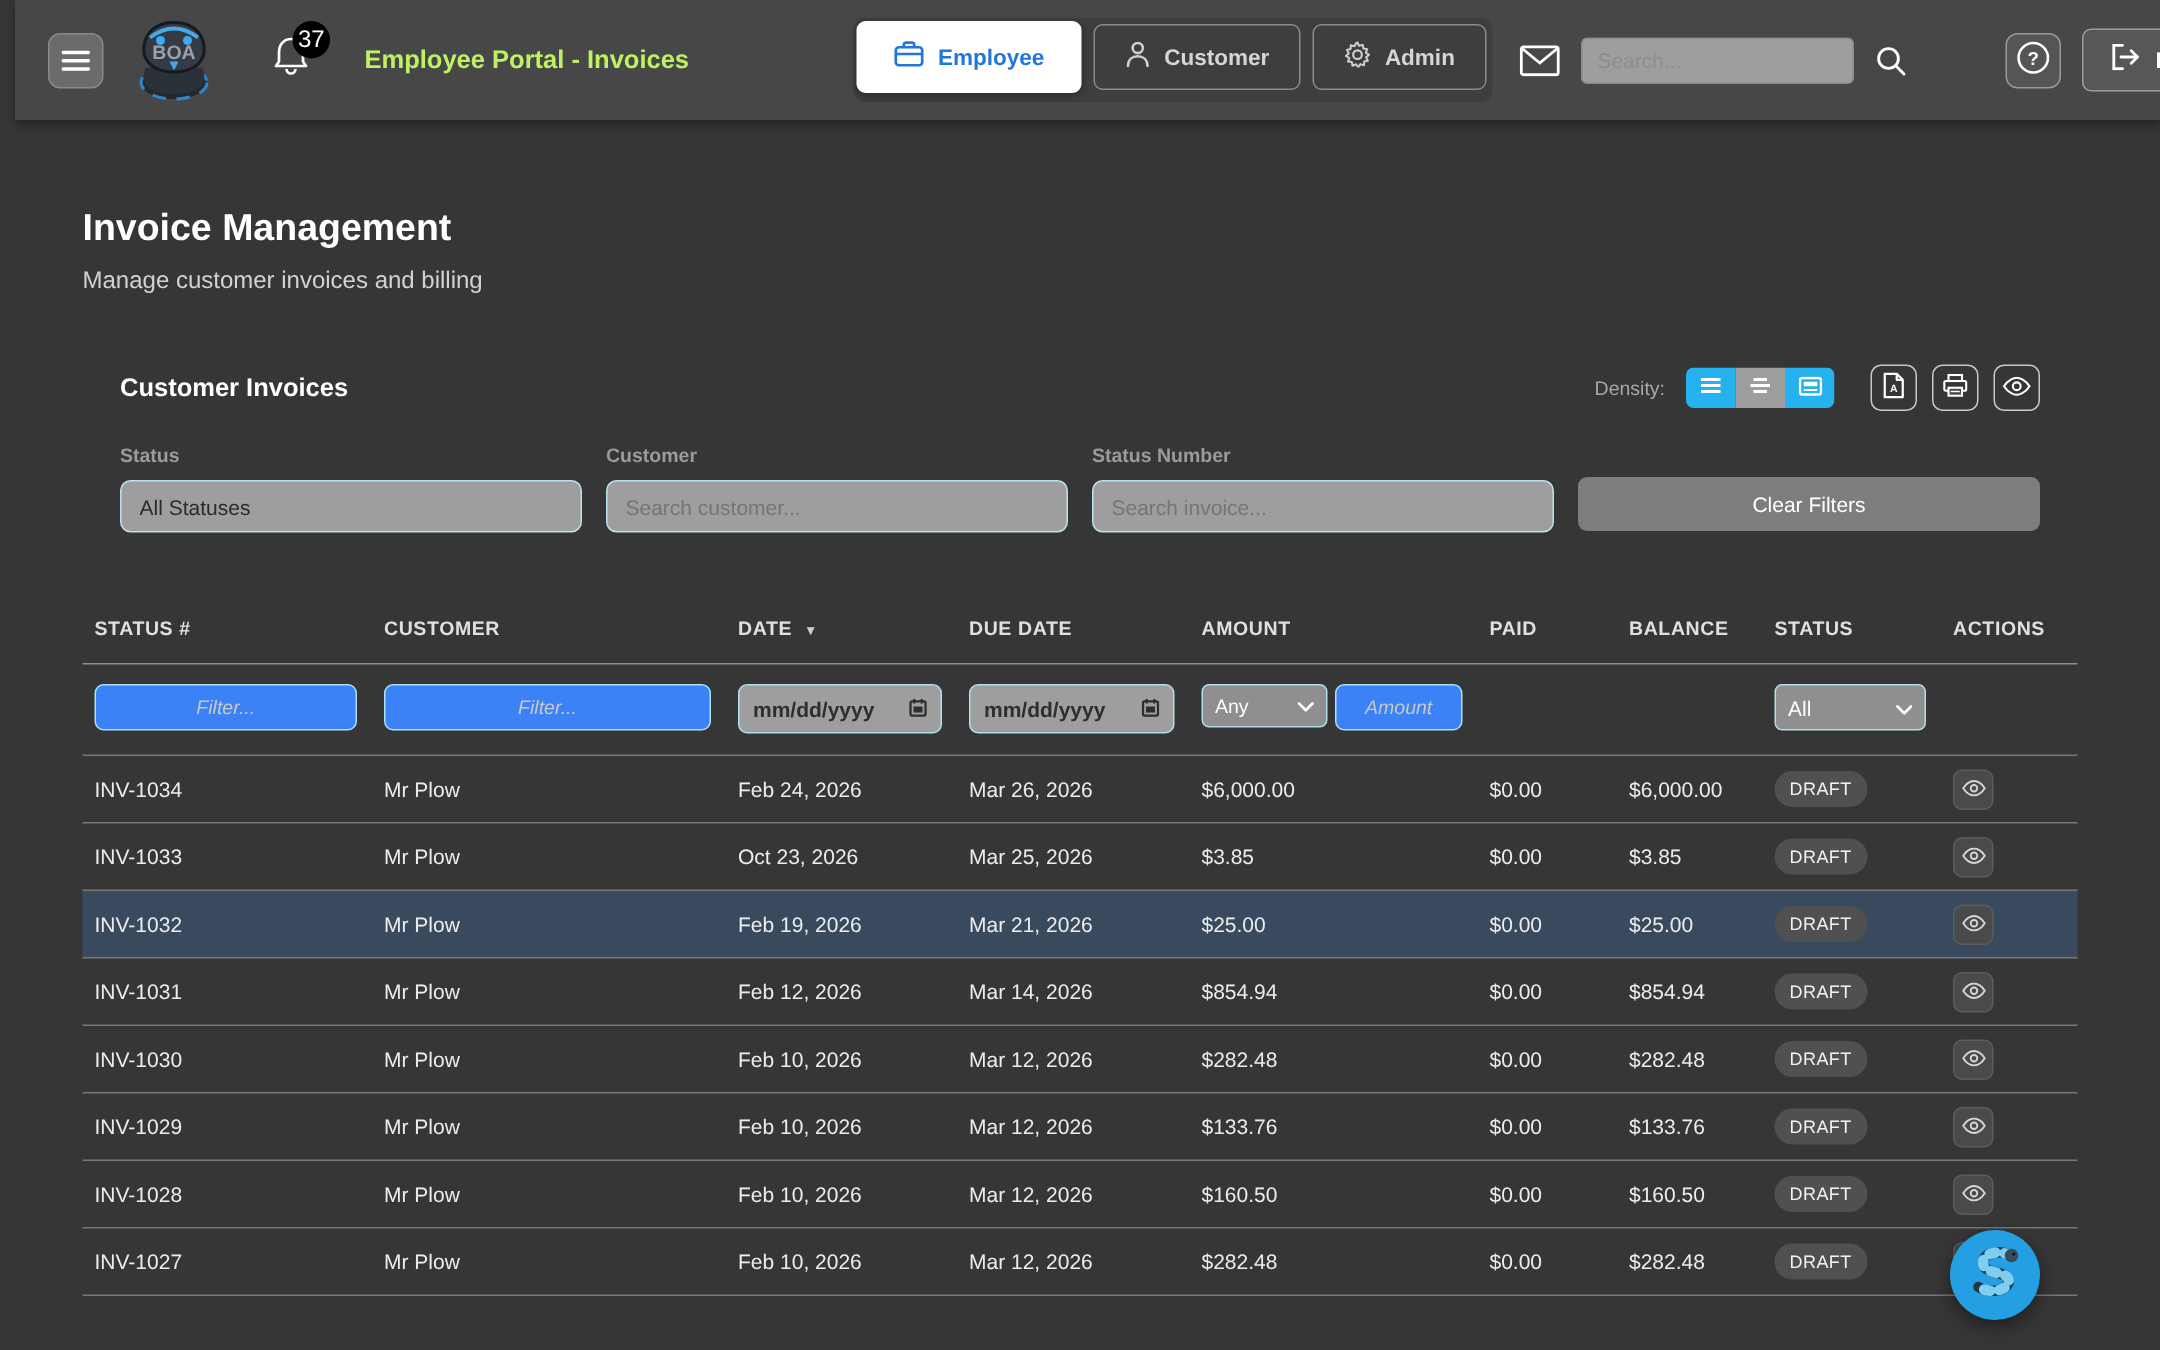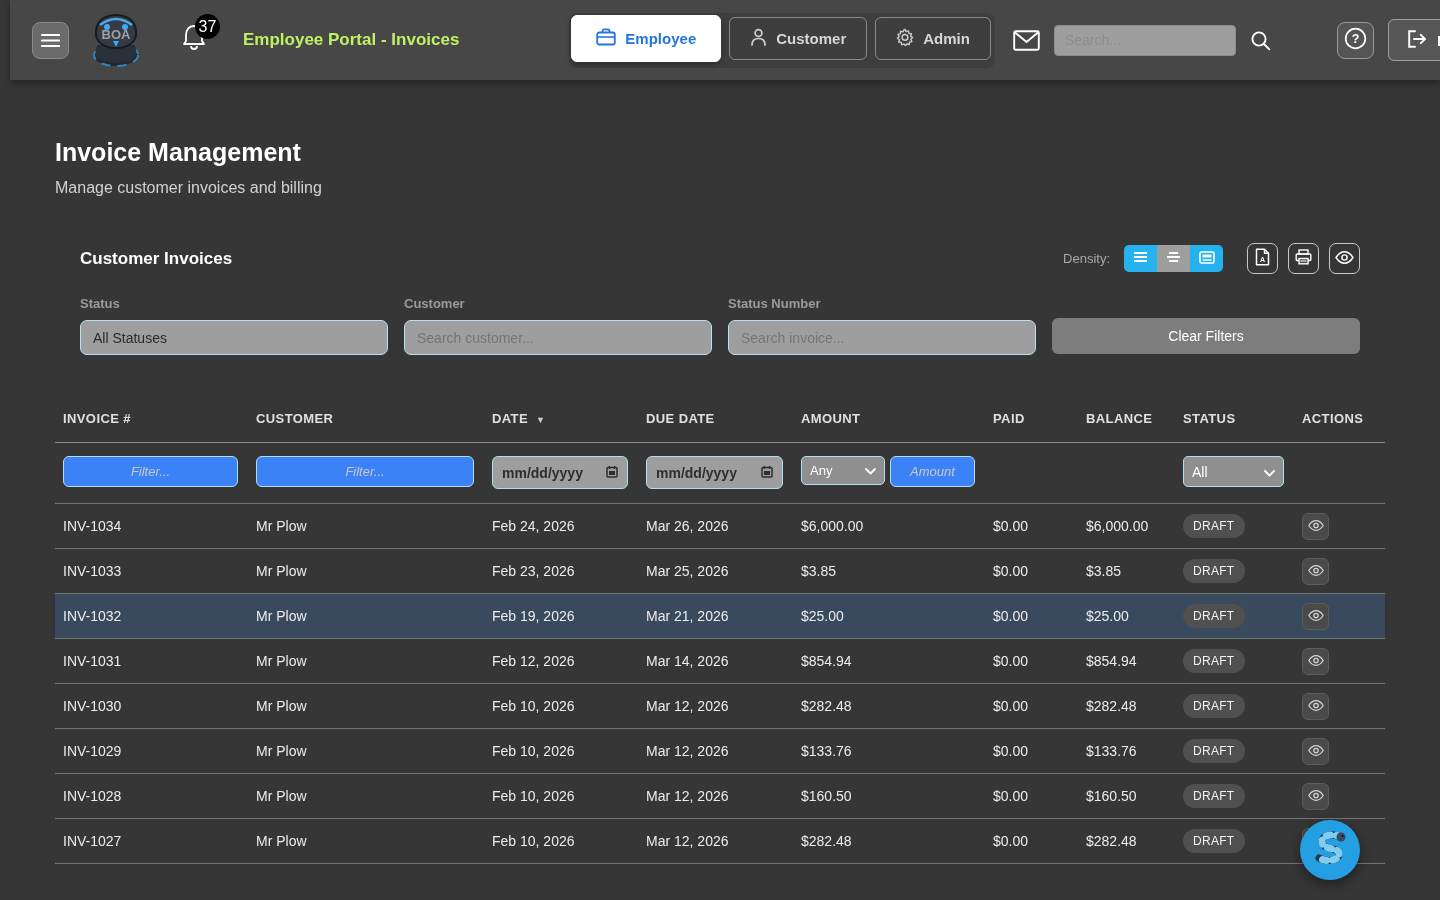--- a/index.html
+++ b/index.html
@@ -371,21 +371,21 @@
         <div class="filter-label">Status Number</div>
         <input class="filter-field" type="text" placeholder="Search invoice..." style="">
       </div>
       <div>
         <button class="clear-filters-btn">Clear Filters</button>
       </div>
     </div>
 
     <div class="tbl">
       <div class="tbl-grid tbl-head">
-        <div><span>INVOICE #</span></div>
+        <div><span>STATUS #</span></div>
         <div><span>CUSTOMER</span></div>
         <div><span>DATE</span><span class="sort-arrow">▼</span></div>
         <div><span>DUE DATE</span></div>
         <div><span>AMOUNT</span></div>
         <div><span>PAID</span></div>
         <div><span>BALANCE</span></div>
         <div><span>STATUS</span></div>
         <div><span>ACTIONS</span></div>
       </div>
 
@@ -454,21 +454,21 @@
                     <circle cx="9.5" cy="6.5" r="2.6" fill="none" stroke="#d5d5d5" stroke-width="1.5"></circle>
                   </svg>
         </span>
       </button>
     </div>
   </div>
 
   <div class="tbl-grid trow">
     <div>INV-1033</div>
     <div>Mr Plow</div>
-    <div>Feb 23, 2026</div>
+    <div>Oct 23, 2026</div>
     <div>Mar 25, 2026</div>
     <div>$3.85</div>
     <div>$0.00</div>
     <div>$3.85</div>
     <div><span class="status-badge">DRAFT</span></div>
     <div>
       <button class="eye-btn">
         <span>
           <svg width="16" height="11" viewBox="0 0 19 13">
                     <path d="M1 6.5 C4 1.8 8 0.8 9.5 0.8 C11 0.8 15 1.8 18 6.5 C15 11.2 11 12.2 9.5 12.2 C8 12.2 4 11.2 1 6.5 Z" fill="none" stroke="#d5d5d5" stroke-width="1.5"></path>

